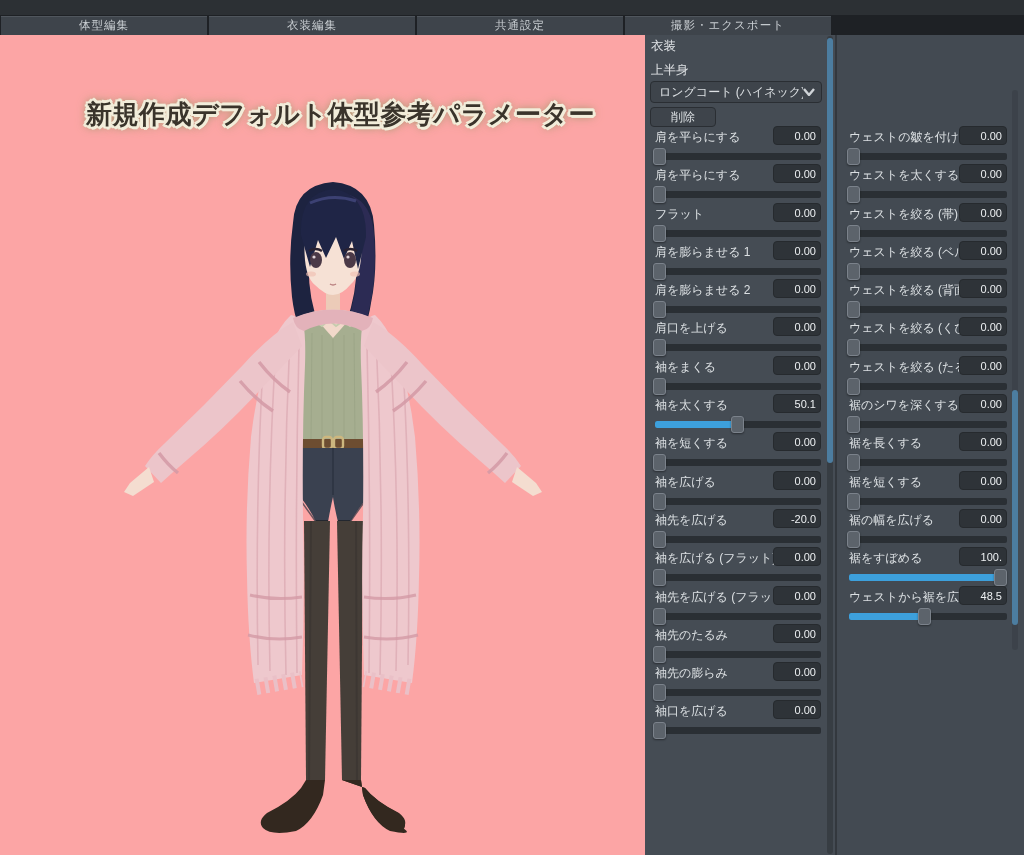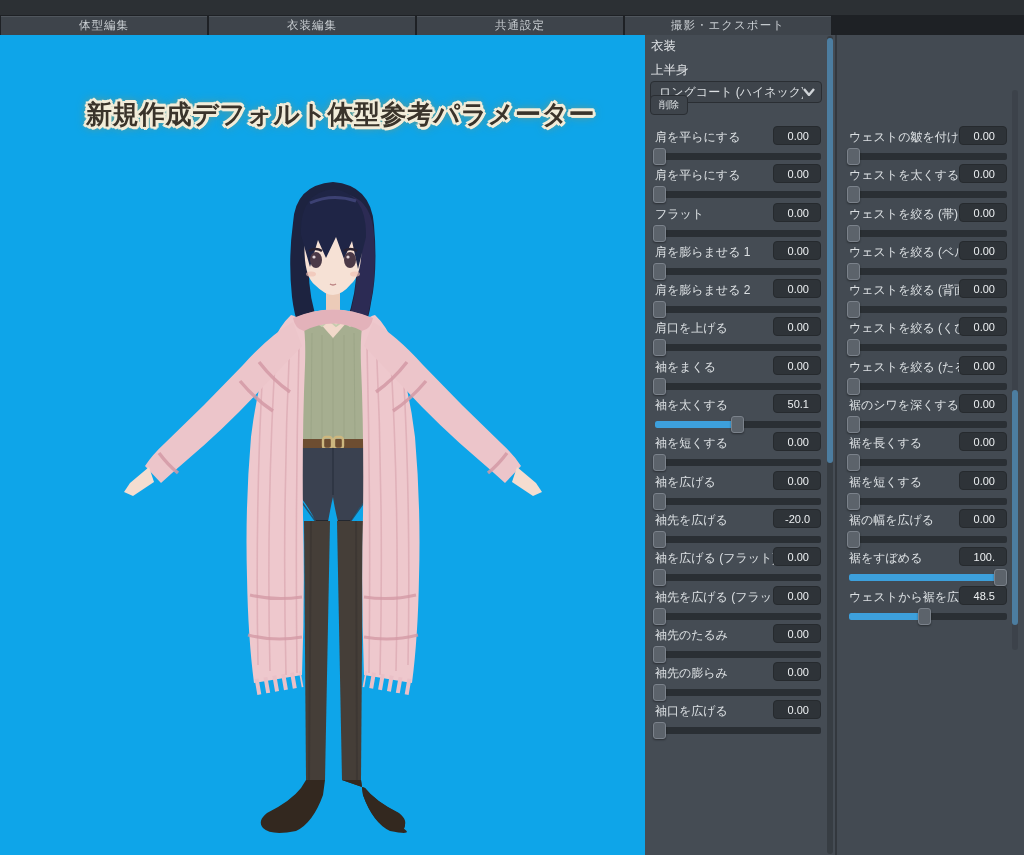--- a/index.html
+++ b/index.html
@@ -12,21 +12,21 @@
   
   .topbar{position:absolute;left:0;top:0;width:1024px;height:15px;background:#2c3034;}
   .tabbar{position:absolute;left:0;top:15px;width:1024px;height:20px;background:#1e2125;border-bottom:1px solid #15171a;}
   .tabs{position:absolute;left:1px;top:1px;width:830px;height:19px;display:flex;gap:2px;}
   .tab{
     flex:1;background:#3e444b;color:#c9ced2;font-size:11.5px;
     display:flex;align-items:center;justify-content:center;
     box-shadow:inset 0 1px 0 #50565d;cursor:default;letter-spacing:1px;
   }
   
-  .canvas{position:absolute;left:0;top:35px;width:645px;height:820px;background:#0ea5e9;}
+  .canvas{position:absolute;left:0;top:35px;width:645px;height:820px;background:#fca5a5;}
   .overlay-title{
     position:absolute;left:86px;top:62px;white-space:nowrap;
     font-size:26px;font-weight:bold;letter-spacing:0.5px;
     color:var(--title-fill,#3a342b);
     text-shadow:
       -2px 0 0 var(--title-outline), 2px 0 0 var(--title-outline),
       0 -2px 0 var(--title-outline), 0 2px 0 var(--title-outline),
       -2px -2px 0 var(--title-outline), 2px -2px 0 var(--title-outline),
       -2px 2px 0 var(--title-outline), 2px 2px 0 var(--title-outline),
       -3px 1px 0 var(--title-outline), 3px 1px 0 var(--title-outline),
@@ -39,35 +39,35 @@
   .sec-label{position:absolute;left:6px;font-size:12.5px;color:#e0e3e6;}
   .dropdown{
     position:absolute;left:5px;top:46px;width:172px;height:22px;box-sizing:border-box;
     background:#3e444b;border:1px solid #2a2e33;border-radius:4px;
     color:#dde1e4;font-size:12px;display:flex;align-items:center;
     padding:0 6px 0 8px;cursor:pointer;
   }
   .dropdown .dd-text{flex:1;white-space:nowrap;overflow:hidden;}
   .dropdown svg{flex:0 0 auto;}
   .btn{
-    position:absolute;left:5px;top:60px;height:20px;box-sizing:border-box;
+    position:absolute;left:5px;top:72px;height:20px;box-sizing:border-box;
     background:#3e444b;border:1px solid #2a2e33;border-radius:4px;
-    color:#dde1e4;font-size:10px;padding:0 8px;line-height:18px;cursor:pointer;
+    color:#dde1e4;font-size:12px;padding:0 20px;line-height:18px;cursor:pointer;
   }
   
   .slist{position:absolute;left:0;width:100%;top:91px;}
   .srow{position:relative;height:38.3px;}
   .srow .lbl{
     position:absolute;top:3px;font-size:12px;color:#dce0e3;white-space:nowrap;
   }
   .srow .val{
     position:absolute;top:0;width:48px;height:19px;box-sizing:border-box;
     background:#2e3338;border:1px solid #262a2e;border-radius:4px;
     color:#edf0f2;font-size:11px;text-align:right;line-height:19px;
-    padding:0 11px;overflow:hidden;
+    padding:0 4px;overflow:hidden;
   }
   .srow .track{
     position:absolute;top:27px;height:7px;background:#2a2f34;border-radius:2px;
   }
   .srow .fill{position:absolute;left:0;top:0;height:7px;background:var(--accent,#3da0dc);border-radius:2px;}
   .srow .handle{
     position:absolute;top:-5px;width:13px;height:17px;
     background:#5c636b;border:1px solid #7b828b;border-radius:3px;box-sizing:border-box;
     box-shadow:0 1px 2px rgba(0,0,0,.4);
   }

